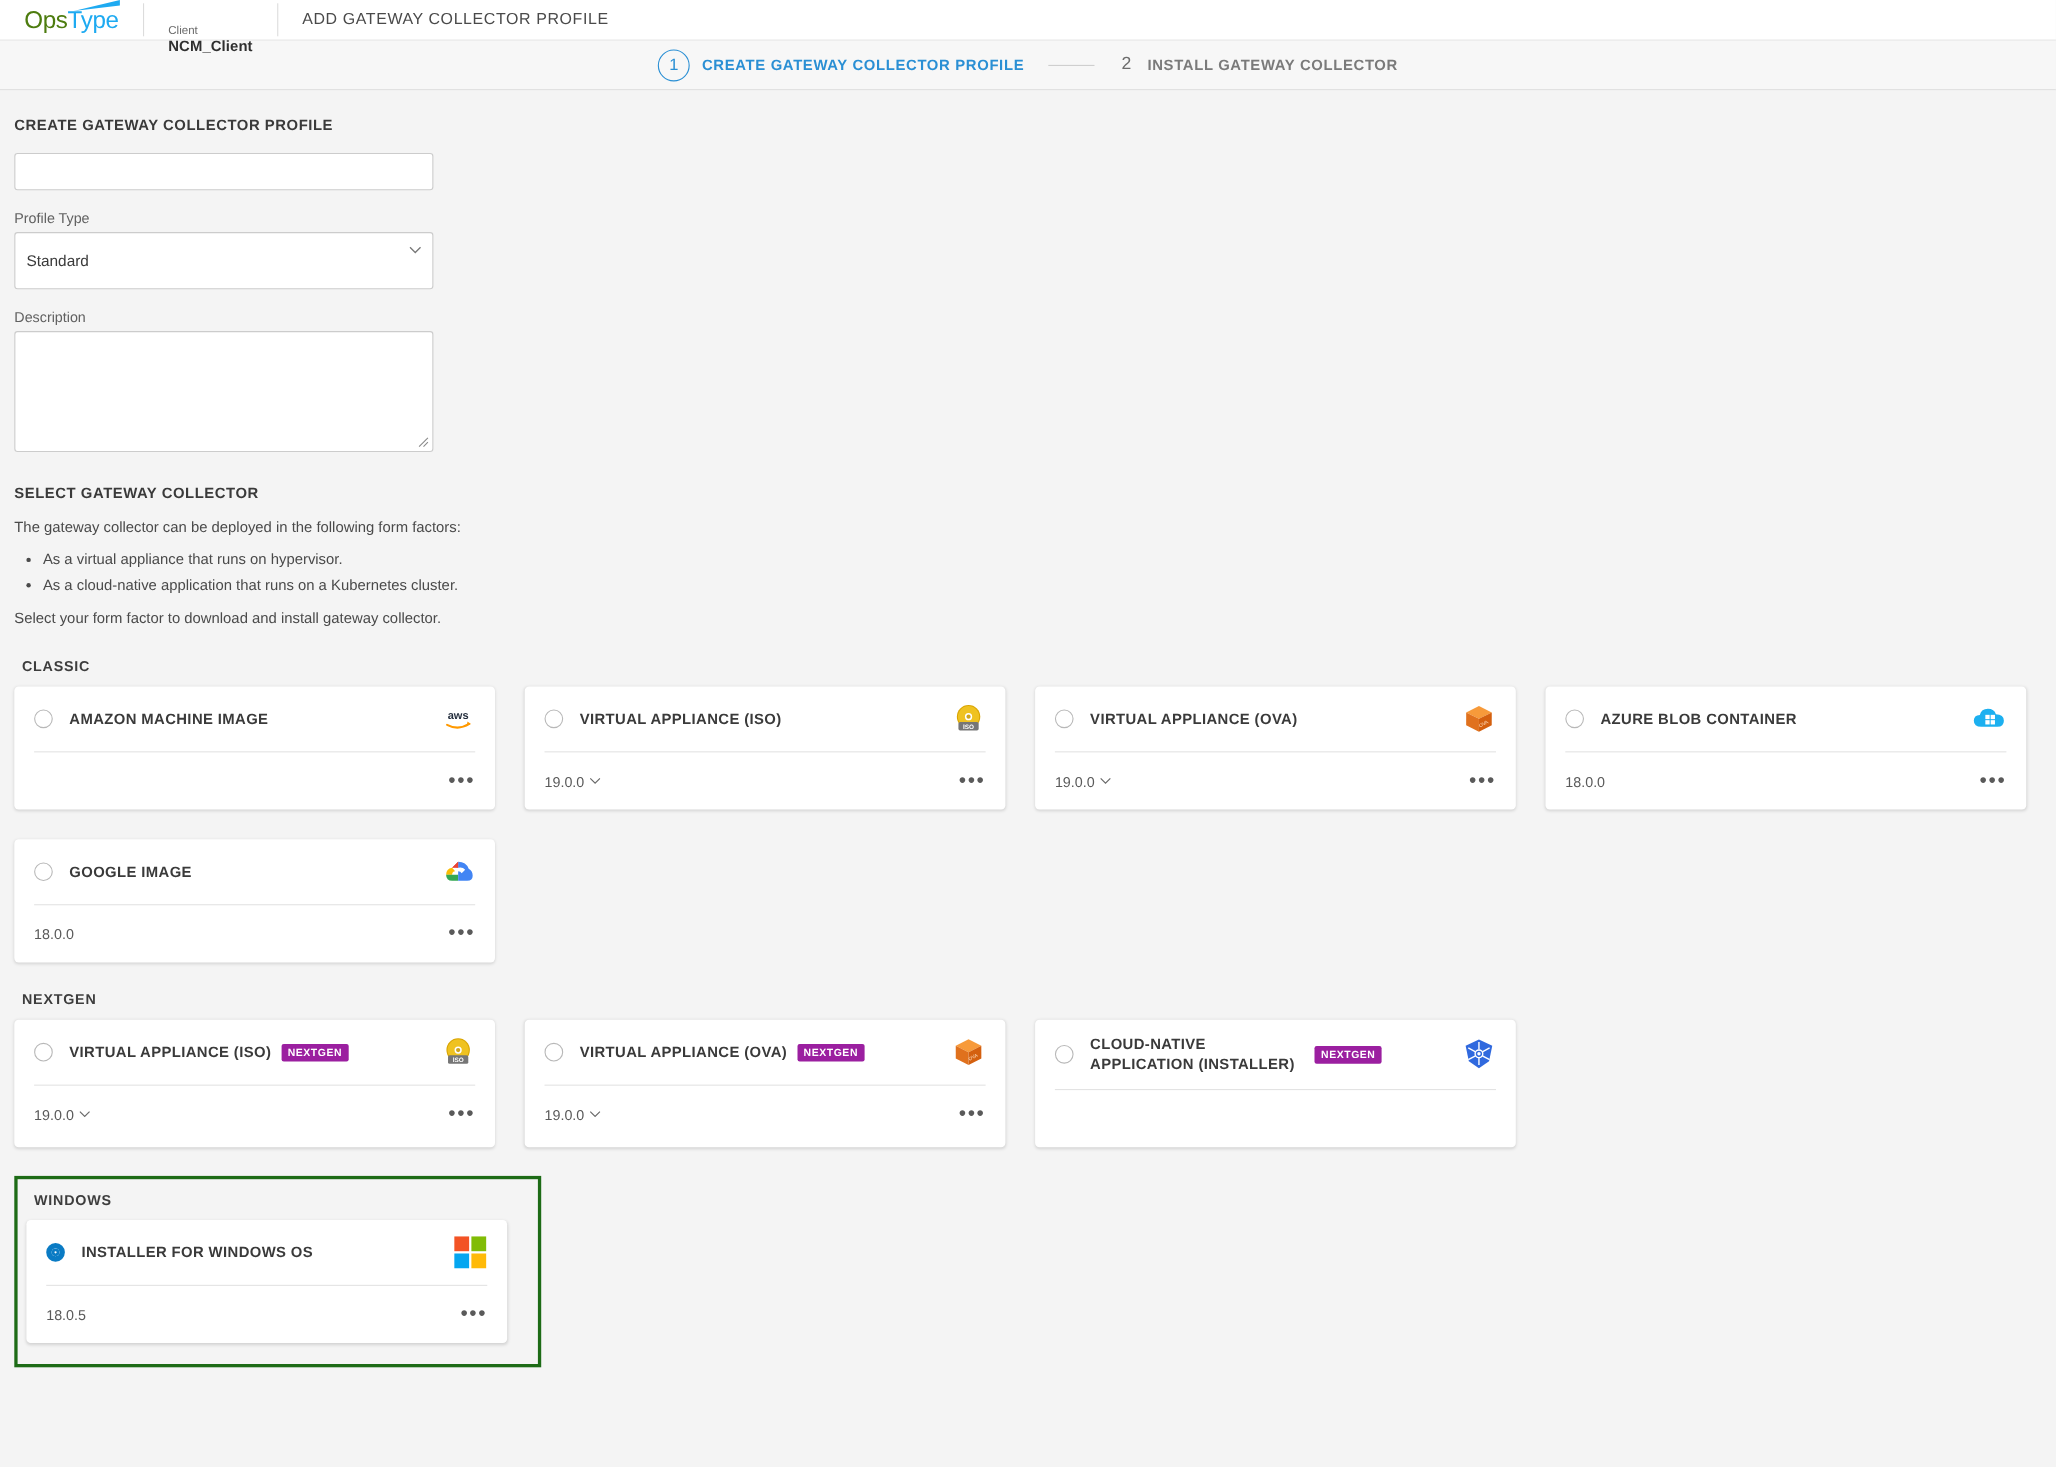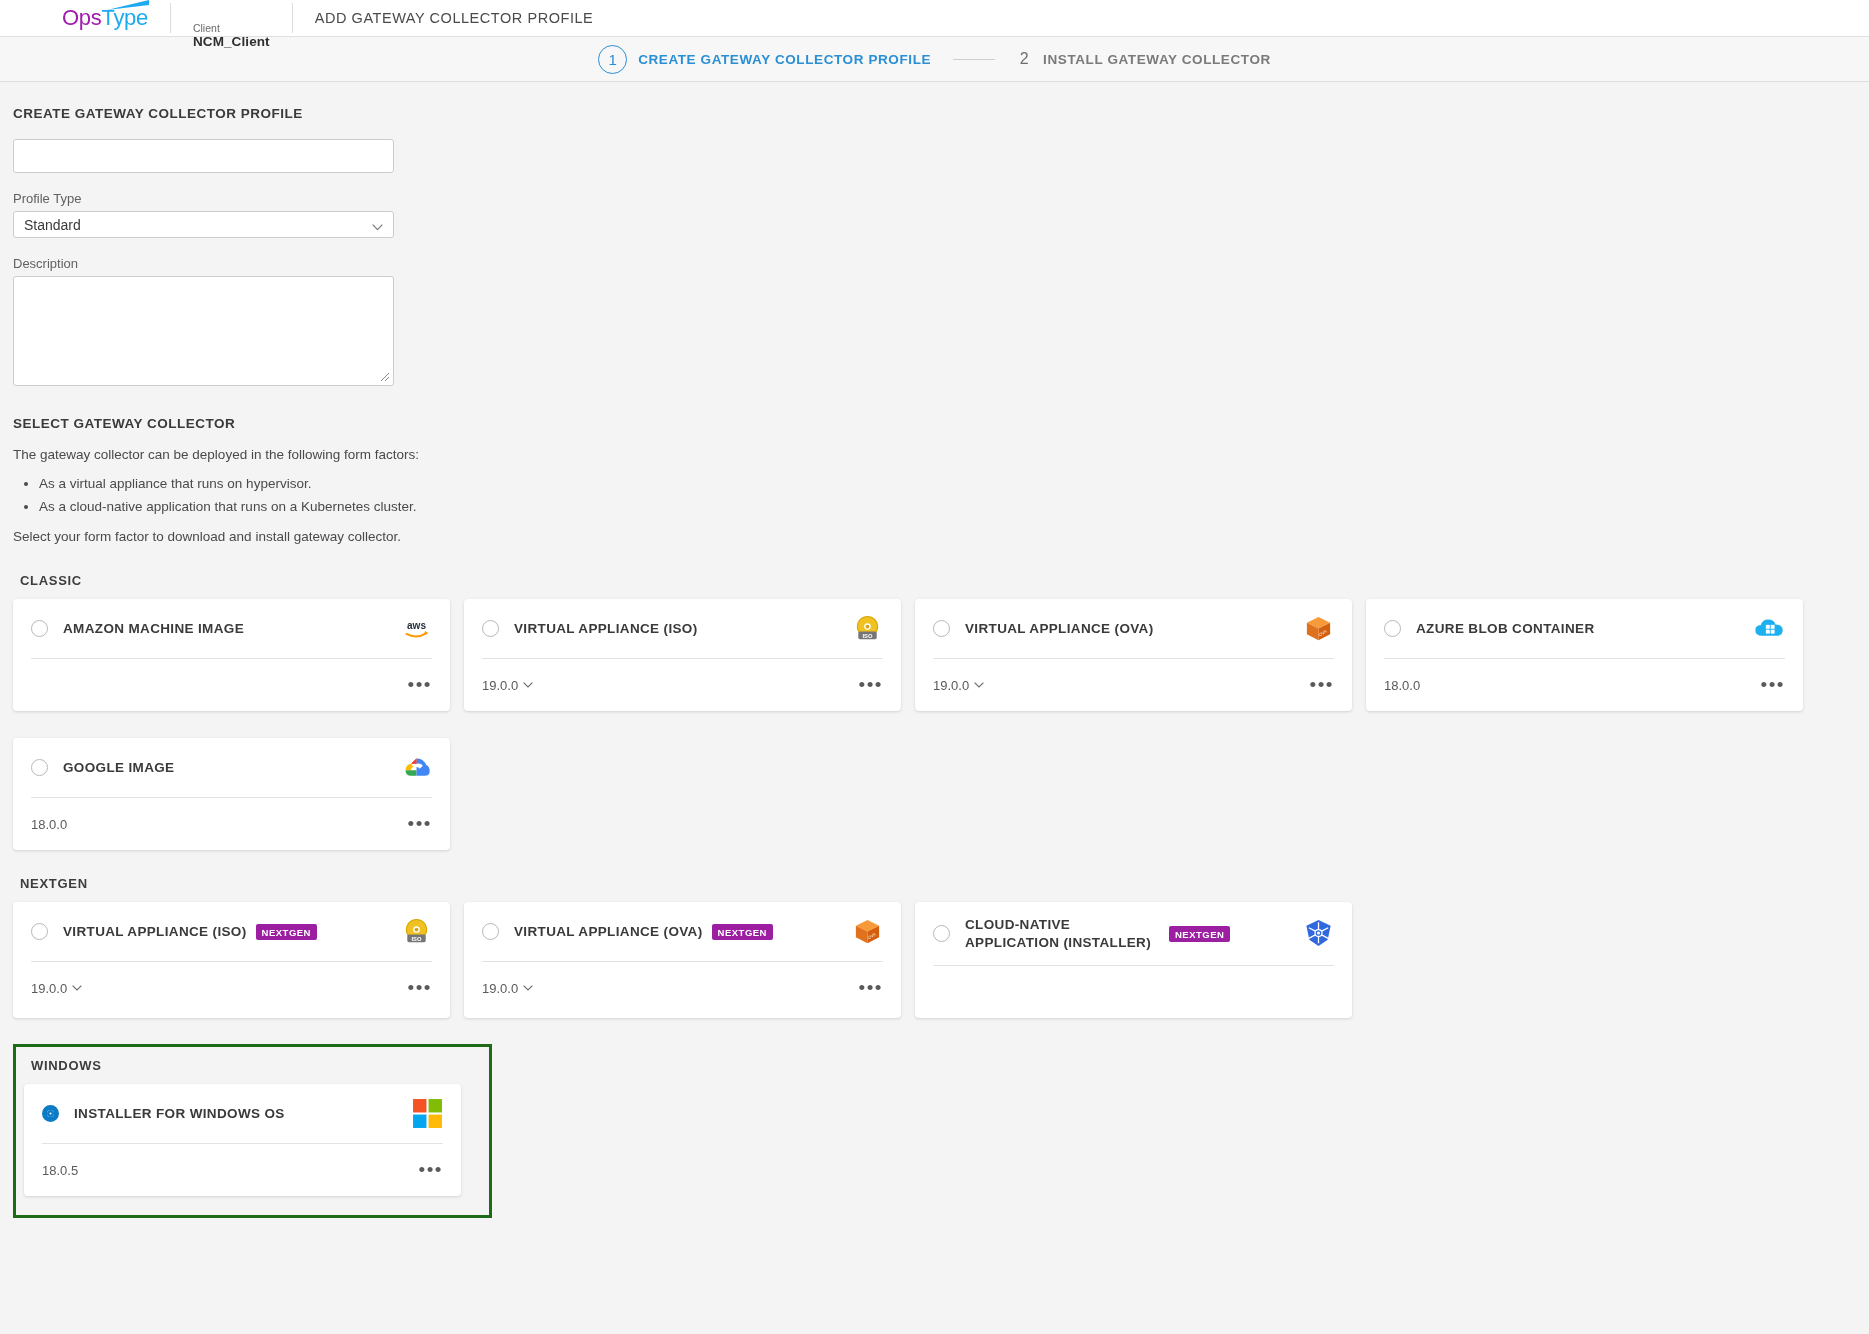--- a/index.html
+++ b/index.html
@@ -22,21 +22,21 @@
     align-items: center;
     padding-left: 22px;
   }
   .logo { display: flex; align-items: flex-end; position: relative; }
   .logo-text {
     font-size: 22px;
     font-weight: 400;
     letter-spacing: -0.3px;
     line-height: 1;
   }
-  .logo-ops { color: #a21caf; margin-left: 40px; }
+  .logo-ops { color: #4d7c0f; }
   .logo-ramp { color: #1eaaf1; }
   .logo-swoosh {
     position: absolute;
     right: -2px; top: -7px;
     width: 44px; height: 11px;
   }
   .vsep {
     width: 1px; height: 30px;
     background: #dcdcdc;
     margin: 0 22px;
@@ -117,21 +117,21 @@
     border-radius: 3px;
     background: #ffffff;
     padding: 0 10px;
     font-size: 14px;
     font-family: "Liberation Sans", sans-serif;
     color: #333;
     outline: none;
   }
   .select-wrap { position: relative; width: 381px; }
   .select-input {
-    width: 381px; height: 27px;
+    width: 381px; height: 52px;
     border: 1px solid #cccccc;
     border-radius: 3px;
     background: #ffffff;
     padding: 0 32px 0 10px;
     font-size: 14px;
     display: flex; align-items: center;
     color: #3a3a3a;
   }
   .chev {
     position: absolute;
@@ -168,21 +168,21 @@
   .group-label {
     font-size: 13px;
     font-weight: 600;
     letter-spacing: 0.7px;
     color: #3d3d3d;
     text-transform: uppercase;
     margin: 26px 0 11px 7px;
   }
   .card-row {
     display: flex;
-    gap: 14px;
+    gap: 27px;
     flex-wrap: wrap;
   }
   .card {
     width: 437px;
     background: #ffffff;
     border-radius: 4px;
     box-shadow: 0 1px 3px rgba(0,0,0,0.14);
     padding: 0 18px;
   }
   .card-top {

